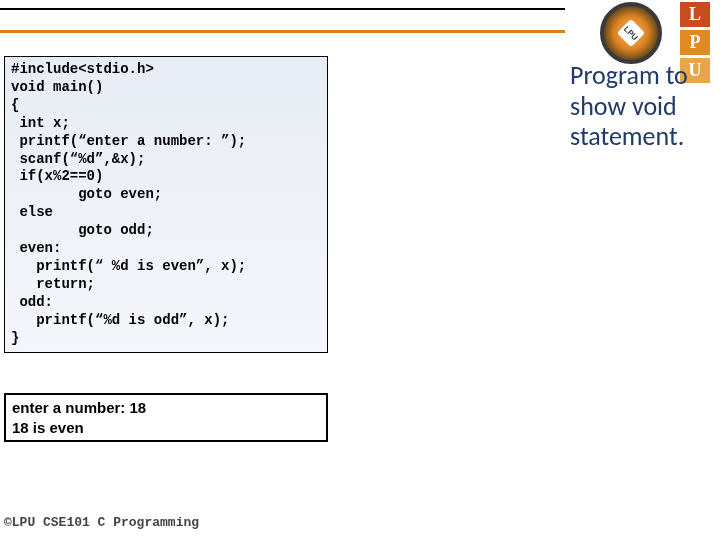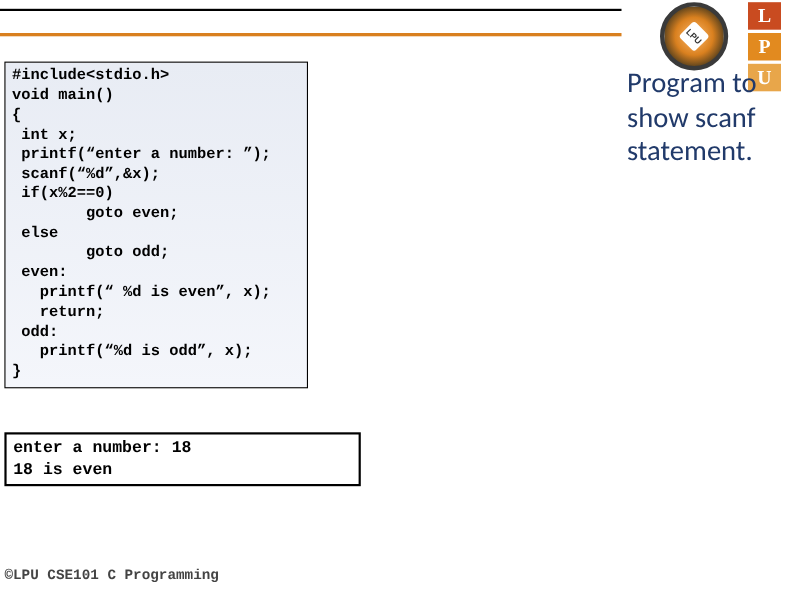--- a/index.html
+++ b/index.html
@@ -5,24 +5,24 @@
   html,body{margin:0;padding:0;width:720px;height:540px;background:#fff;font-family:Arial,Helvetica,sans-serif;position:relative;overflow:hidden}
   .top-rule1{position:absolute;left:0;top:8px;width:565px;height:2px;background:#000}
   .top-rule2{position:absolute;left:0;top:30px;width:565px;height:3px;background:#d9801f}
   .logo-seal{position:absolute;right:58px;top:2px;width:54px;height:54px;border-radius:50%;border:4px solid #3a3a3a;background:radial-gradient(circle at 50% 50%,#ffb96a 0%,#d9801f 45%,#6b4a1d 70%,#2b2b2b 100%);display:flex;align-items:center;justify-content:center}
   .logo-inner{width:20px;height:20px;background:#fff;border-radius:3px;transform:rotate(45deg);font-size:8px;color:#333;display:flex;align-items:center;justify-content:center;font-weight:bold}
   .side-blocks{position:absolute;right:10px;top:2px;display:flex;flex-direction:column;gap:3px}
   .sb{width:30px;height:25px;color:#fff;display:flex;align-items:center;justify-content:center;font-weight:bold;font-family:Georgia,serif;font-size:18px}
   .sb.l{background:#c94b20}
   .sb.p{background:#e28a1f}
   .sb.u{background:#e8a64a}
-  .code-box{position:absolute;left:4px;top:56px;width:276px;border:1px solid #000;background:linear-gradient(to bottom,#e8ecf4 0%,#f4f6fb 100%);padding:4px 6px;box-sizing:border-box}
+  .code-box{position:absolute;left:4px;top:56px;width:324px;border:1px solid #000;background:linear-gradient(to bottom,#e8ecf4 0%,#f4f6fb 100%);padding:4px 6px;box-sizing:border-box}
   .code-box pre{margin:0;font-family:"Courier New",monospace;font-size:14px;font-weight:bold;line-height:1.28;white-space:pre}
   .out-box{position:absolute;left:4px;top:393px;width:324px;border:2px solid #000;background:#fff;padding:3px 6px;box-sizing:border-box}
-  .out-box pre{margin:0;font-family:Liberation Mono, monospace;font-size:15px;font-weight:bold;line-height:1.3;white-space:pre}
+  .out-box pre{margin:0;font-family:Liberation Sans, sans-serif;font-size:15px;font-weight:bold;line-height:1.3;white-space:pre}
   .desc{position:absolute;left:570px;top:60px;width:140px;color:#213a6a;font-family:Calibri,Arial,sans-serif;font-size:26px;line-height:1.18}
   .footer{position:absolute;left:4px;bottom:10px;font-family:Liberation Mono, monospace;font-size:13px;font-weight:bold;color:#444}
 </style>
 </head>
 <body>
 
 <div class="top-rule1"></div>
 <div class="top-rule2"></div>
 
 <div class="logo-seal">
@@ -52,15 +52,15 @@
  odd:
    printf(“%d is odd”, x);
 }</pre>
 </div>
 
 <div class="out-box">
   <pre>enter a number: 18
 18 is even</pre>
 </div>
 
-<div class="desc">Program to show scanf statement.</div>
+<div class="desc">Program to show void statement.</div>
 
 <div class="footer">©LPU CSE101 C Programming</div>
 
 </body></html>

